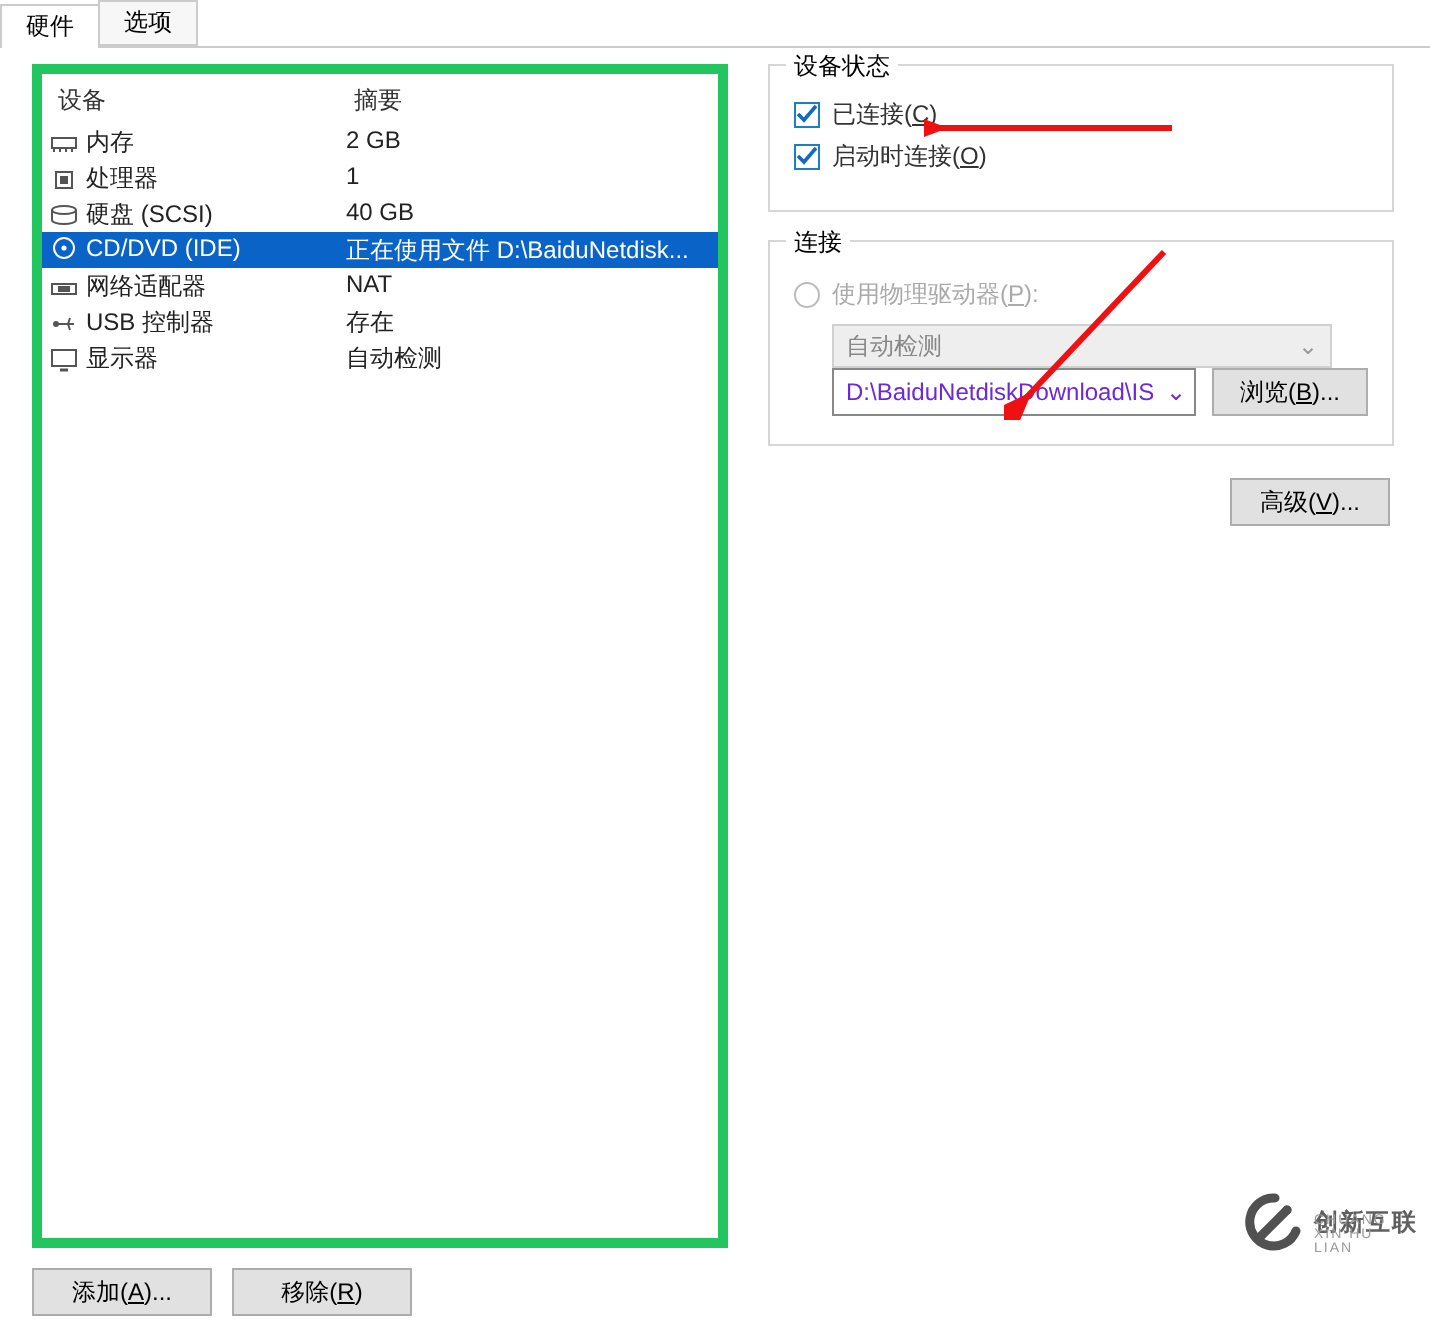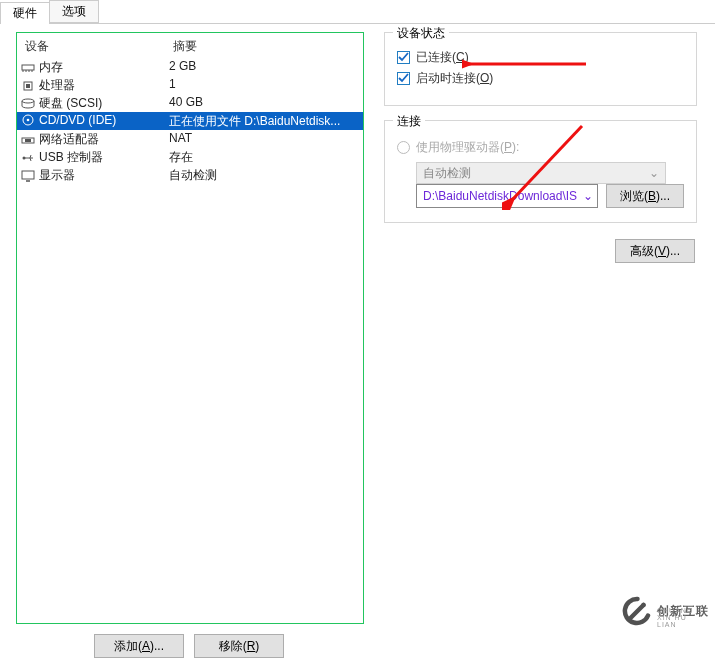--- a/index.html
+++ b/index.html
@@ -10,32 +10,32 @@
   .tabbar { position:absolute; left:0; top:0; right:0; height:24px; border-bottom:1px solid #ccc; display:flex; align-items:flex-end; font-size:12px; }
   .tab { padding:2px 12px; border:1px solid #ccc; border-bottom:none; background:#fff; margin-right:-1px; cursor:default; position:relative; top:1px; }
   .tab.inactive { background:#f7f7f7; top:0; border-bottom:1px solid #ccc; }
   .tab.active { background:#fff; z-index:2; }
 
   
   .content { position:absolute; left:0; top:20px; right:0; bottom:0; padding:12px; display:flex; }
 
   
   .leftcol { width:360px; display:flex; flex-direction:column; padding:0 8px 0 4px; }
-  .device-list { flex:1; border:1px solid #22c55e; background:#fff; overflow:hidden; position:relative; }
+  .device-list { flex:1; border:5px solid #22c55e; background:#fff; overflow:hidden; position:relative; }
   .dl-header { display:flex; font-size:12px; padding:5px 8px 3px 8px; color:#333; }
   .dl-h-dev { width:148px; }
   .dl-h-sum { flex:1; }
   .dl-row { display:flex; align-items:flex-start; padding:1px 4px; font-size:12px; color:#222; height:18px; }
   .dl-row.selected { background:#0a63c6; color:#fff; }
   .dl-cell-dev { display:flex; align-items:center; width:148px; gap:4px; }
   .dl-cell-sum { flex:1; white-space:nowrap; overflow:hidden; text-overflow:ellipsis; }
   .dev-icon { width:14px; height:12px; flex:0 0 14px; display:inline-flex; align-items:center; justify-content:center; }
   .dev-icon svg { display:block; }
 
-  .left-buttons { display:flex; justify-content:center; gap:10px; padding:10px 2px 2px 0; }
+  .left-buttons { display:flex; justify-content:flex-start; gap:10px; padding:10px 2px 2px 0; }
   .btn { min-width:90px; height:24px; font-size:12px; background:#e1e1e1; border:1px solid #adadad; padding:2px 10px; cursor:default; }
   .btn u { text-decoration:underline; }
 
   
   .rightcol { flex:1; padding:0 6px 0 12px; font-size:12px; color:#333; }
   .group { border:1px solid #d6d6d6; border-radius:0; padding:12px 12px 14px 12px; margin-bottom:14px; position:relative; }
   .group-title { position:absolute; top:-8px; left:8px; background:#fff; padding:0 4px; color:#000000; font-size:12px; }
 
   .chk-row { display:flex; align-items:center; gap:6px; margin:4px 0 4px 0; }
   .chk { width:13px; height:13px; border:1px solid #217dc2; display:flex; align-items:center; justify-content:center; background:#fff; }

